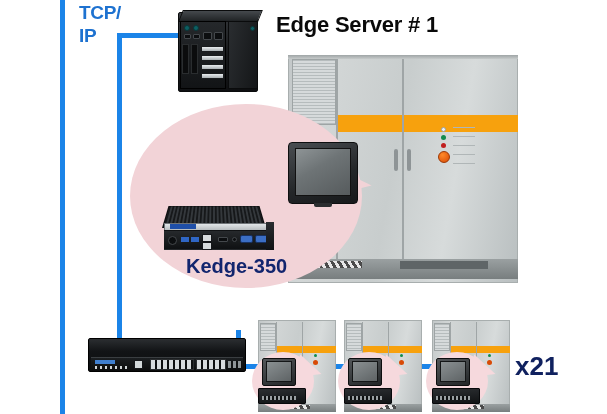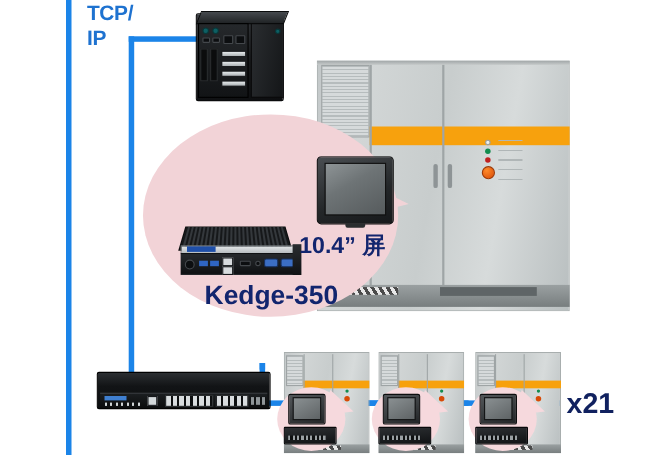--- a/index.html
+++ b/index.html
@@ -13,21 +13,21 @@
   .stage{position:absolute;left:0;top:0;width:607px;height:414px;}
   .abs{position:absolute;}
 
   
   .line{background:#1b84e8;position:absolute;}
 
   
   .lbl{position:absolute;font-weight:bold;white-space:nowrap;line-height:1.05;}
   .lbl-tcp{color:#1e72d0;font-size:19px;letter-spacing:-0.3px;}
   .lbl-black{color:#0a0a0a;font-size:22px;letter-spacing:-0.2px;}
-  .lbl-navy{color:#12256e;font-size:24px;letter-spacing:0px;}
+  .lbl-navy{color:#12256e;font-size:20px;letter-spacing:0px;}
   .lbl-navy-cn{color:#12256e;font-size:21px;letter-spacing:1px;
      font-family:"DejaVu Sans","Liberation Sans",sans-serif;}
   .lbl-x21{color:#10215f;font-size:26px;}
 
   
   .callout-main{
     position:absolute;
     background:#f2d3d7;
     border-radius:50%;
   }
@@ -150,20 +150,21 @@
     <div class="slot" style="left:29px;top:47px;width:23px;height:6px;"></div>
     <div class="slot" style="left:29px;top:56px;width:23px;height:6px;"></div>
     <div class="slot" style="left:29px;top:65px;width:23px;height:6px;"></div>
 
     <div class="abs" style="left:56px;top:13px;width:30px;height:68px;
                 background:linear-gradient(100deg,#2a2d30,#141618);
                 border:1px solid #0a0b0c;box-sizing:border-box;"></div>
     <div class="port-teal" style="left:78px;top:18px;width:5px;height:5px;border-radius:50%;"></div>
   </div>
 
+  <div class="lbl lbl-black" style="left:276px;top:13px;">Edge Server # 1</div>
 
   <div class="cab" style="left:288px;top:55px;width:230px;height:228px;">
     <div class="cab-body"></div>
     <div class="cab-topshadow" style="left:0;top:0;width:230px;height:4px;"></div>
 
     <div class="cab-vent" style="left:4px;top:4px;width:44px;height:66px;"></div>
 
     <div class="cab-stripe" style="left:48px;top:60px;width:182px;height:17px;"></div>
 
     <div class="cab-seam" style="left:48px;top:4px;width:2px;height:216px;"></div>
@@ -218,21 +219,20 @@
   </div>
 
   <div class="lbl lbl-navy" style="left:186px;top:256px;">Kedge-350</div>
 
   <div class="abs" style="left:288px;top:142px;width:70px;height:66px;">
     <div class="mon-frame" style="left:0;top:0;width:70px;height:62px;"></div>
     <div class="mon-screen" style="left:7px;top:6px;width:56px;height:48px;"></div>
     <div class="abs" style="left:26px;top:61px;width:18px;height:4px;background:#2a2d2f;border-radius:0 0 2px 2px;"></div>
   </div>
 
-  <div class="lbl lbl-navy" style="left:272px;top:213px;font-size:21px;">10.4” 屏</div>
 
   <div class="abs" style="left:88px;top:338px;width:158px;height:40px;">
     <div class="sw-body" style="left:0;top:0;width:158px;height:34px;"></div>
     <div class="sw-face" style="left:3px;top:19px;width:152px;height:14px;"></div>
     <div class="abs" style="position:absolute;left:7px;top:22px;width:20px;height:4px;background:#3f7fd0;"></div>
     <div class="abs" style="position:absolute;left:7px;top:28px;width:34px;height:3px;
                 background:repeating-linear-gradient(90deg,#cfd4d6 0px,#cfd4d6 2px,transparent 2px,transparent 5px);"></div>
     <div class="abs" style="position:absolute;left:46px;top:22px;width:9px;height:9px;background:#d3d8da;border:1px solid #15171a;box-sizing:border-box;"></div>
     <div class="sw-ports" style="left:62px;top:21px;width:44px;height:11px;"></div>
     <div class="sw-ports" style="left:108px;top:21px;width:30px;height:11px;"></div>

